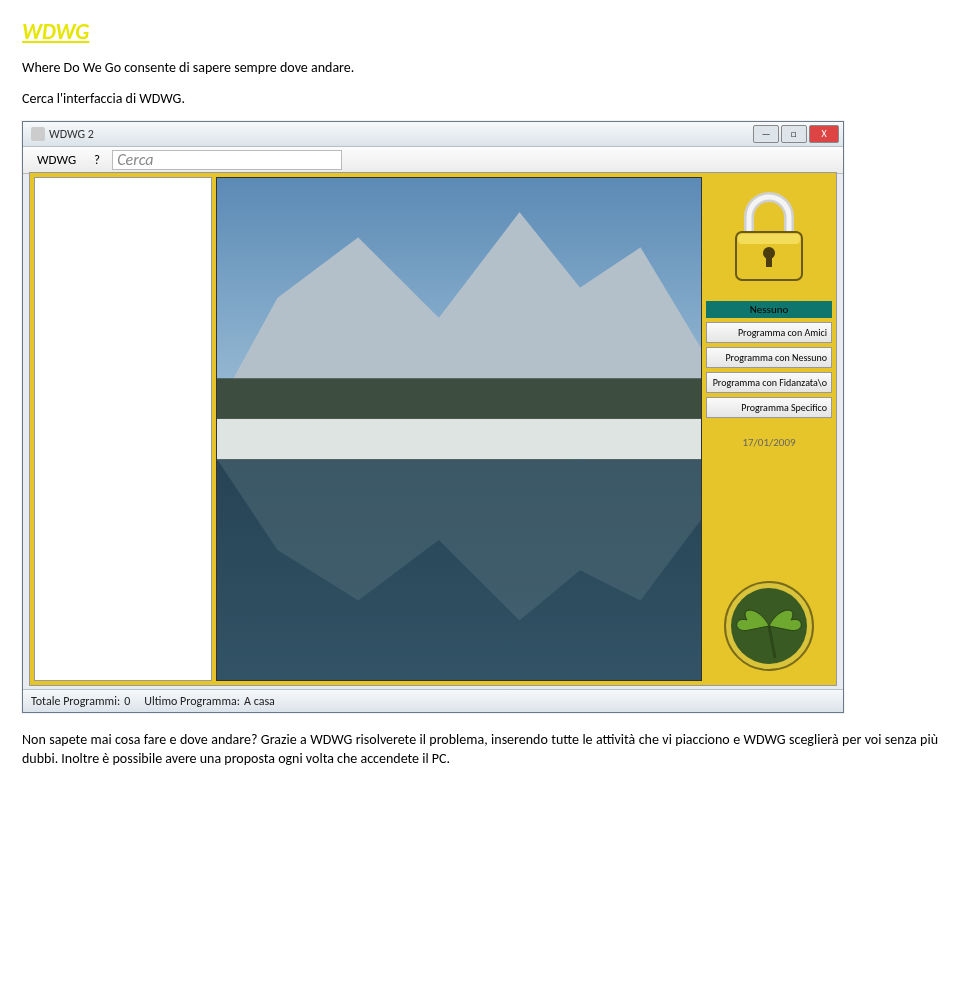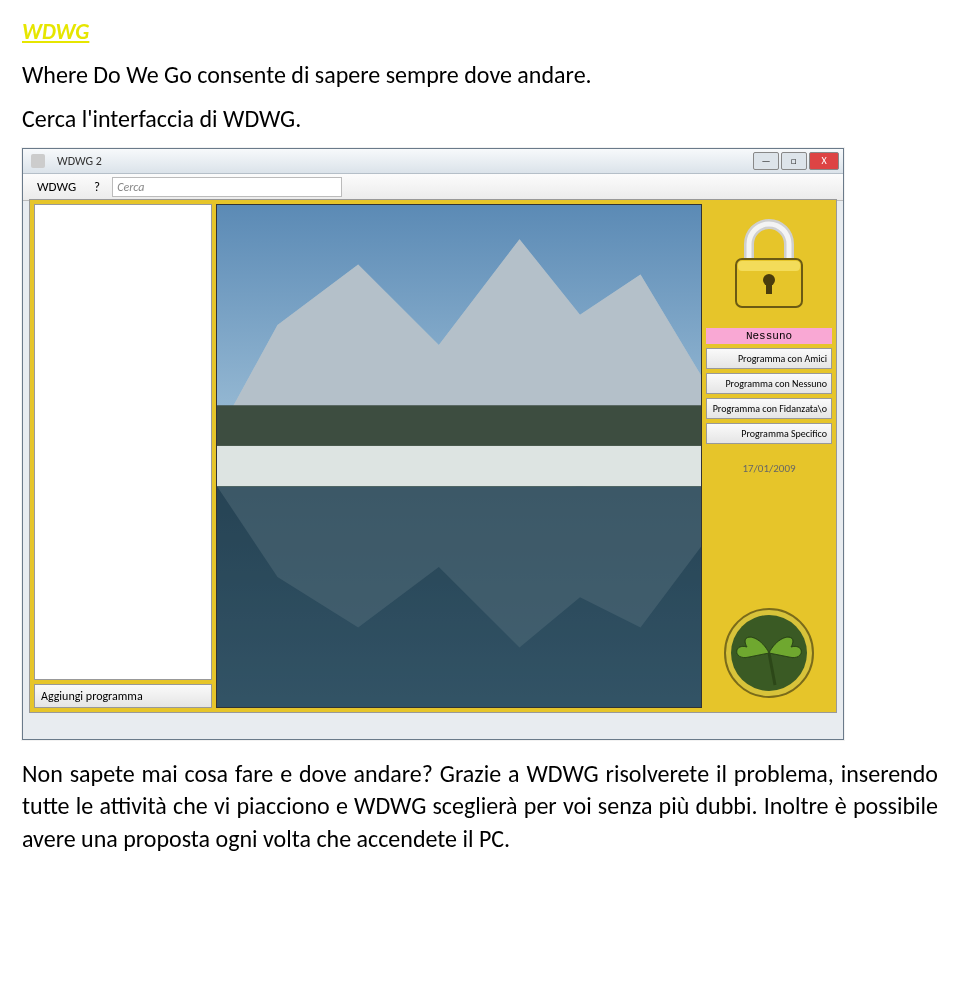--- a/index.html
+++ b/index.html
@@ -13,21 +13,21 @@
   }
   .title {
     font-weight: bold;
     font-style: italic;
     text-decoration: underline;
     color: #e6e600;
     font-size: 22px;
     margin-bottom: 14px;
   }
   .para {
-    font-size: 24px;
+    font-size: 14px;
     line-height: 1.35;
     margin-bottom: 12px;
     text-align: justify;
   }
   
   .app-window {
     width: 820px;
     height: 590px;
     border: 1px solid #6a7a8a;
     background: #e8ecf0;
@@ -39,21 +39,21 @@
     height: 24px;
     background: linear-gradient(#f7f9fb,#dbe3ea);
     display: flex;
     align-items: center;
     justify-content: space-between;
     padding: 0 4px;
     border-bottom: 1px solid #b5bfc8;
     font-size: 12px;
     color: #333;
   }
-  .titlebar-left { display:flex; align-items:center; gap:12px; padding-left:4px;}
+  .titlebar-left { display:flex; align-items:center; gap:4px; padding-left:4px;}
   .titlebar-left .appicon { width:14px; height:14px; background:#ccc; border-radius:2px;}
   .titlebar-right { display:flex; gap:0;}
   .winbtn { width:24px; height:16px; display:flex; align-items:center; justify-content:center; font-size:10px; border:1px solid #888; margin-left:2px; border-radius:2px;}
   .winbtn.min{background:#dde4ea;}
   .winbtn.max{background:#dde4ea;}
   .winbtn.close{background:#d44; color:#fff; width:28px;}
   .menubar {
     height: 26px;
     background: linear-gradient(#fcfcfc,#ebebeb);
     display:flex;
@@ -65,21 +65,21 @@
   }
   .menubar .menuitem { padding:2px 6px;}
   .menubar .search {
     flex:0 0 220px;
     height:18px;
     border:1px solid #bbb;
     background:#fff;
     font-style:italic;
     color:#888;
     padding:0 4px;
-    font-size:12px;
+    font-size:16px;
     line-height:18px;
   }
   .app-body {
     position:absolute;
     top:50px; bottom:26px; left:6px; right:6px;
     background:#e6c52a;
     border:1px solid #999;
     display:flex;
     gap:4px;
     padding:4px;
@@ -120,25 +120,24 @@
     gap:4px;
   }
   .lock-box {
     height:120px;
     background:#e6c52a;
     display:flex;
     align-items:center;
     justify-content:center;
   }
   .right-label {
-    background:#f9a8d4;
+    background:#0f766e;
     font-size:11px;
     text-align:center;
     padding:2px 0;
-    font-family:Liberation Mono, monospace;
   }
   .right-btn {
     background:linear-gradient(#fafafa,#e5e5e5);
     border:1px solid #999;
     font-size:10px;
     text-align:right;
     padding:4px 4px;
     line-height:1.1;
     cursor:default;
   }
@@ -194,21 +193,20 @@
   <div class="menubar">
     <span class="menuitem">WDWG</span>
     <span class="menuitem">?</span>
     <span class="search">Cerca</span>
   </div>
 
   <div class="app-body">
 
     <div class="left-panel">
       <div class="left-list"></div>
-      <div class="btn-flat">Aggiungi programma</div>
     </div>
 
     <div class="center-panel">
       <svg viewBox="0 0 480 500" preserveAspectRatio="xMidYMid slice">
         <defs>
           <linearGradient id="sky" x1="0" y1="0" x2="0" y2="1">
             <stop offset="0" stop-color="#5b8ab5"></stop>
             <stop offset="1" stop-color="#9bbdd6"></stop>
           </linearGradient>
           <linearGradient id="water" x1="0" y1="0" x2="0" y2="1">
@@ -259,15 +257,22 @@
             <path d="M50,50 C60,30 80,30 72,44 C86,40 86,58 70,54 Z"></path>
             <path d="M50,50 C40,70 20,70 28,56 C14,60 14,42 30,46 Z" transform="rotate(180 50 50)"></path>
             <path d="M50,50 C60,70 80,70 72,56 C86,60 86,42 70,46 Z" transform="rotate(180 50 50)"></path>
           </g>
           <path d="M50,50 L56,82" stroke="#2c4718" stroke-width="3" fill="none"></path>
         </svg>
       </div>
     </div>
   </div>
 
+  <div class="statusbar">
+    <span>Totale Programmi:</span>
+    <span>0</span>
+    <span style="width:6px"></span>
+    <span>Ultimo Programma:</span>
+    <span>A casa</span>
+  </div>
 </div>
 
 <div class="para">Non sapete mai cosa fare e dove andare? Grazie a WDWG risolverete il problema, inserendo tutte le attività che vi piacciono e WDWG sceglierà per voi senza più dubbi. Inoltre è possibile avere una proposta ogni volta che accendete il PC.</div>
 
 </body></html>

